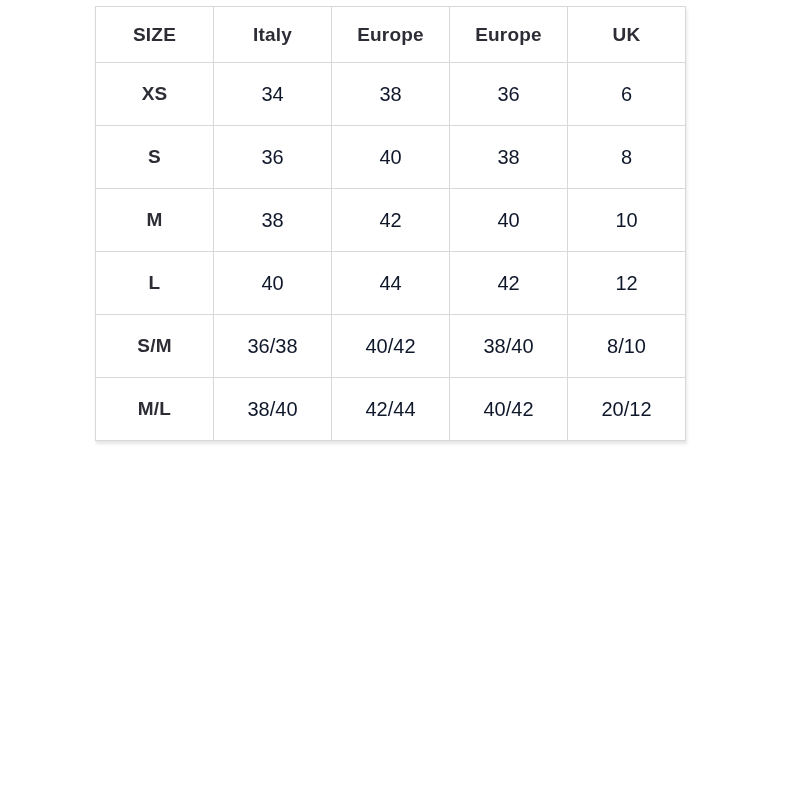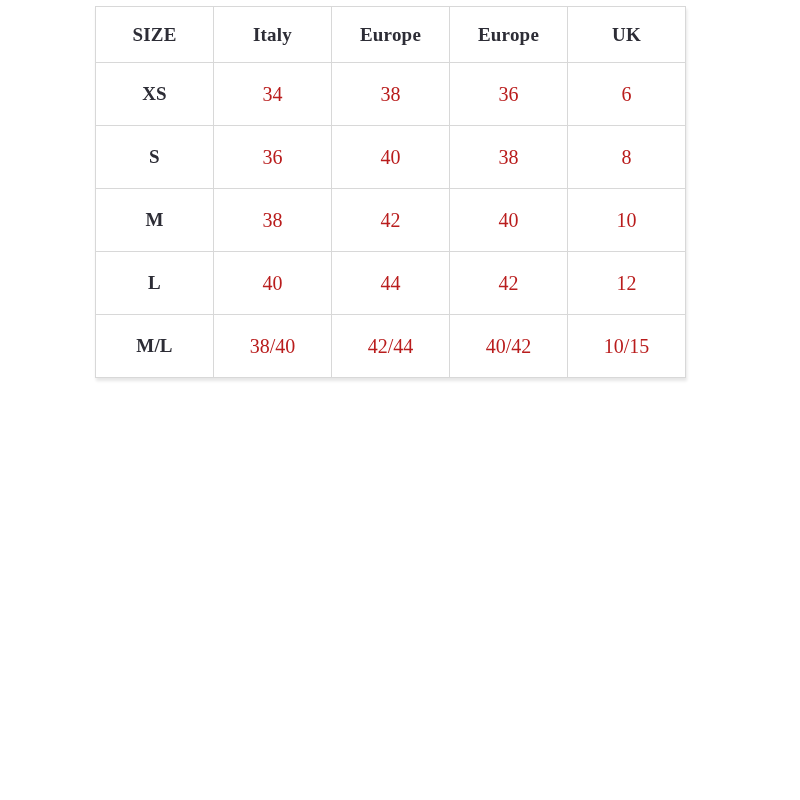--- a/index.html
+++ b/index.html
@@ -26,37 +26,36 @@
     background: #ffffff;
     box-shadow: 1px 3px 3px rgba(0,0,0,0.10);
   }
   table.size-table col { width: 118px; }
   table.size-table td {
     border: 1px solid #d8d8d8;
     text-align: center;
     vertical-align: middle;
     background: #ffffff;
     padding: 0;
-    font-family: Liberation Serif, serif;
   }
   
   table.main td.hdr { height: 55px; }
   table.main td.row { height: 62px; }
   
   table.secondary td.row { height: 61px; }
   .hdr-text, .label-text {
     font-weight: bold;
     font-size: 19px;
     color: #2d2d36;
     letter-spacing: 0.2px;
   }
   .value-text {
     font-weight: 400;
     font-size: 20px;
-    color: #b91c1c;
+    color: #0f172a;
   }
   .spacer { height: 34px; }
 </style>
 </head>
 <body>
 
 <div class="page">
 
   <table class="size-table main">
     <colgroup>
@@ -96,25 +95,32 @@
         <td class="row"><span class="value-text">10</span></td>
       </tr>
       <tr>
         <td class="row"><span class="label-text">L</span></td>
         <td class="row"><span class="value-text">40</span></td>
         <td class="row"><span class="value-text">44</span></td>
         <td class="row"><span class="value-text">42</span></td>
         <td class="row"><span class="value-text">12</span></td>
       </tr>
       <tr>
+        <td class="row"><span class="label-text">S/M</span></td>
+        <td class="row"><span class="value-text">36/38</span></td>
+        <td class="row"><span class="value-text">40/42</span></td>
+        <td class="row"><span class="value-text">38/40</span></td>
+        <td class="row"><span class="value-text">8/10</span></td>
+      </tr>
+      <tr>
         <td class="row"><span class="label-text">M/L</span></td>
         <td class="row"><span class="value-text">38/40</span></td>
         <td class="row"><span class="value-text">42/44</span></td>
         <td class="row"><span class="value-text">40/42</span></td>
-        <td class="row"><span class="value-text">10/15</span></td>
+        <td class="row"><span class="value-text">20/12</span></td>
       </tr>
     </tbody>
   </table>
 
   <div class="spacer"></div>
 
   <table class="size-table secondary">
     <colgroup>
         <col>
         <col>

